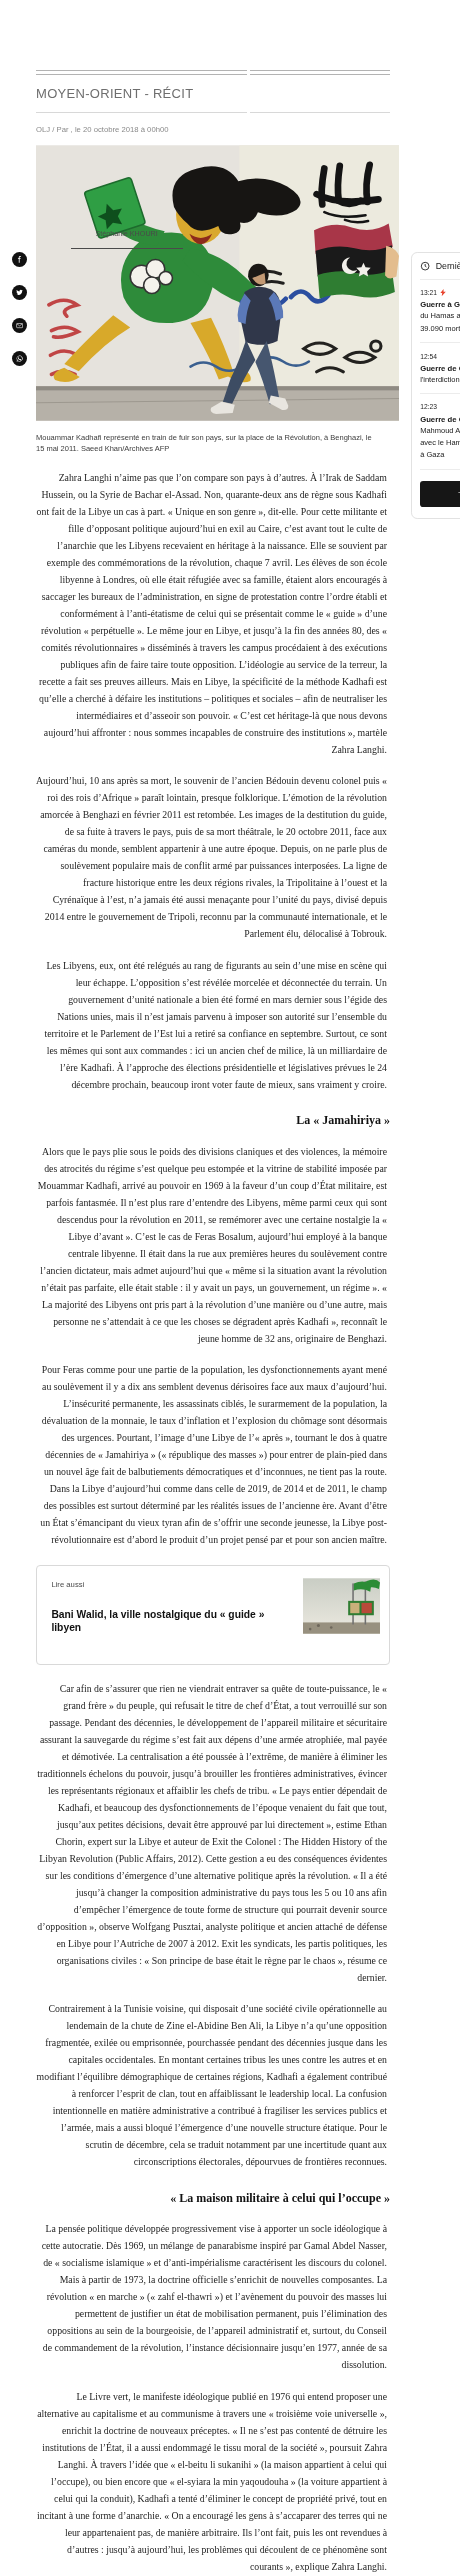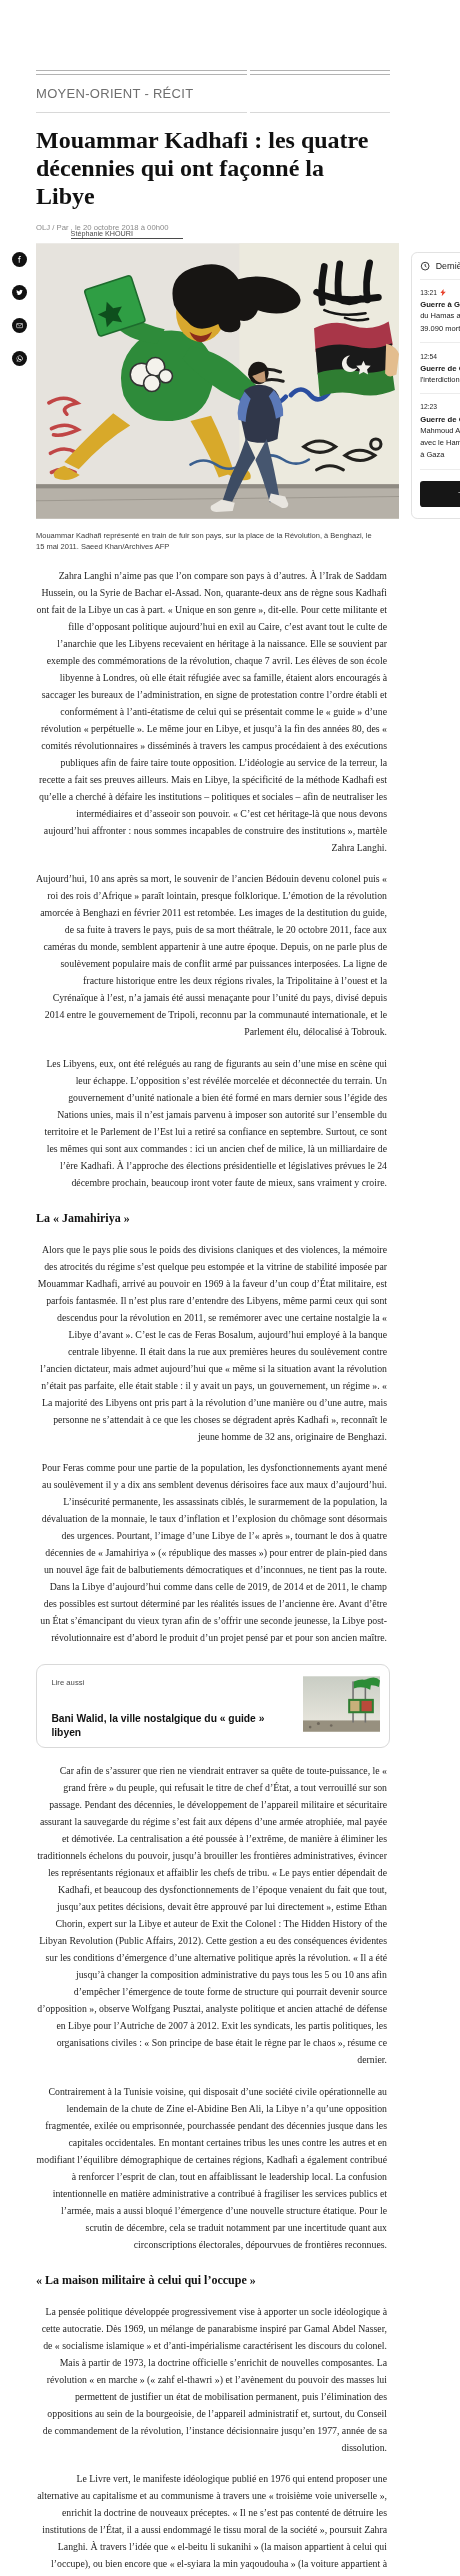--- a/index.html
+++ b/index.html
@@ -15,29 +15,29 @@
   .rule-single{display:flex;gap:3.1px;}
   .rule-single > div{height:0.5px;background:#d8d8d8;}
   .rule-single .seg-l{width:211px;}
   .rule-single .seg-r{flex:1;}
   .top-rules{margin-top:70px;}
   .breadcrumb{margin-top:11.3px;font-size:13px;letter-spacing:0.3px;color:#6e6e6e;}
   .breadcrumb-rule{margin-top:10.3px;}
   h1.headline{margin:13.4px 0 0 0;font-family:"Liberation Serif",serif;font-weight:700;font-size:24px;line-height:1.18;color:#111;max-width:340px;}
   .standfirst{margin-top:11.3px;font-size:10.8px;line-height:1.55;color:#2b2b2b;max-width:340px;}
   .byline{margin-top:12.4px;font-size:7.7px;color:#8a8a8a;}
-  .byline .author{color:#4a4a4a;border-bottom:0.5px solid #4a4a4a;padding-bottom:0;}
+  .byline .author{color:#4a4a4a;border-bottom:0.5px solid #4a4a4a;padding-bottom:10px;text-align:center;}
   figure.main-figure{margin:11.3px 0 0 0;width:363px;}
   figure.main-figure svg{display:block;}
   .caption{margin-top:11px;font-size:7.5px;line-height:1.5;color:#3d3d3d;max-width:340px;}
   .body-copy p{font-family:"Liberation Serif",serif;font-size:9.8px;line-height:17px;color:#1e1e1e;margin:14.4px 0 0 0;max-width:351px;text-align:right;}
-  .body-copy h2{font-family:"Liberation Serif",serif;font-size:12px;color:#111;margin:20.6px 0 0 0;}
-  .lire-aussi{margin-top:17.5px;border:0.5px solid #d9d9d9;border-radius:9px;position:relative;height:84px;box-sizing:border-box;padding:13.4px 103px 0 14.4px;}
+  .body-copy h2{font-family:"Liberation Serif",serif;font-size:12px;color:#111;margin:20.6px 0 0 0;text-align:right;}
+  .lire-aussi{margin-top:17.5px;border:0.5px solid #d9d9d9;border-radius:4px;position:relative;height:100px;box-sizing:border-box;padding:13.4px 103px 0 14.4px;}
   .lire-aussi .label{font-size:7.7px;color:#4a4a4a;}
-  .lire-aussi .la-title{margin-top:25px;font-size:10.3px;font-weight:700;color:#111;line-height:1.3;cursor:pointer;}
+  .lire-aussi .la-title{margin-top:19px;font-size:10.3px;font-weight:700;color:#111;line-height:1.3;cursor:pointer;}
   .lire-aussi .thumb{position:absolute;right:9.3px;top:11.3px;width:77px;height:56px;overflow:hidden;}
 
   
   .share-rail{position:absolute;left:12px;top:252px;display:flex;flex-direction:column;gap:18px;}
   .share-btn{width:15px;height:15px;border-radius:50%;background:#111;color:#fff;display:flex;align-items:center;justify-content:center;cursor:pointer;}
 
   
   .latest{position:absolute;left:411px;top:252px;width:134px;background:#fff;border:0.5px solid #e2e2e2;border-radius:6.2px;box-sizing:border-box;padding:8.2px 8.2px 10.3px 8.2px;}
   .latest-head{display:flex;align-items:center;gap:5.2px;padding-bottom:7.2px;border-bottom:0.5px solid #ececec;font-size:8.8px;color:#1a1a1a;}
   .latest-item{padding:9.3px 0 8.2px 0;border-bottom:0.5px solid #ececec;cursor:pointer;}
@@ -59,21 +59,20 @@
         <div class="seg-r"></div>
       </div>
 
     <div class="breadcrumb">MOYEN-ORIENT - RÉCIT</div>
 
     <div class="breadcrumb-rule rule-single">
         <div class="seg-l"></div>
         <div class="seg-r"></div>
       </div>
 
-    <h1 class="headline">Mouammar Kadhafi : les quatre décennies qui ont façonné la Libye</h1>
 
 
     <div class="byline">
       <span>OLJ / Par </span><span class="author">Stéphanie KHOURI</span><span>, le 20 octobre 2018 à 00h00</span>
     </div>
 
     <figure class="main-figure">
       <svg width="363" height="276" viewBox="0 0 705 535" xmlns="http://www.w3.org/2000/svg">
         <rect width="705" height="535" fill="#e6e3dd"></rect>
         <rect x="395" y="0" width="310" height="535" fill="#eceade"></rect>

